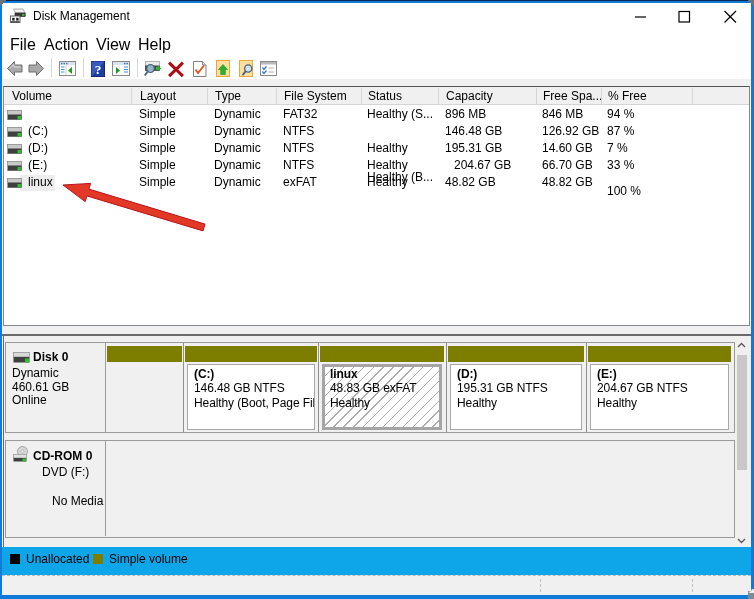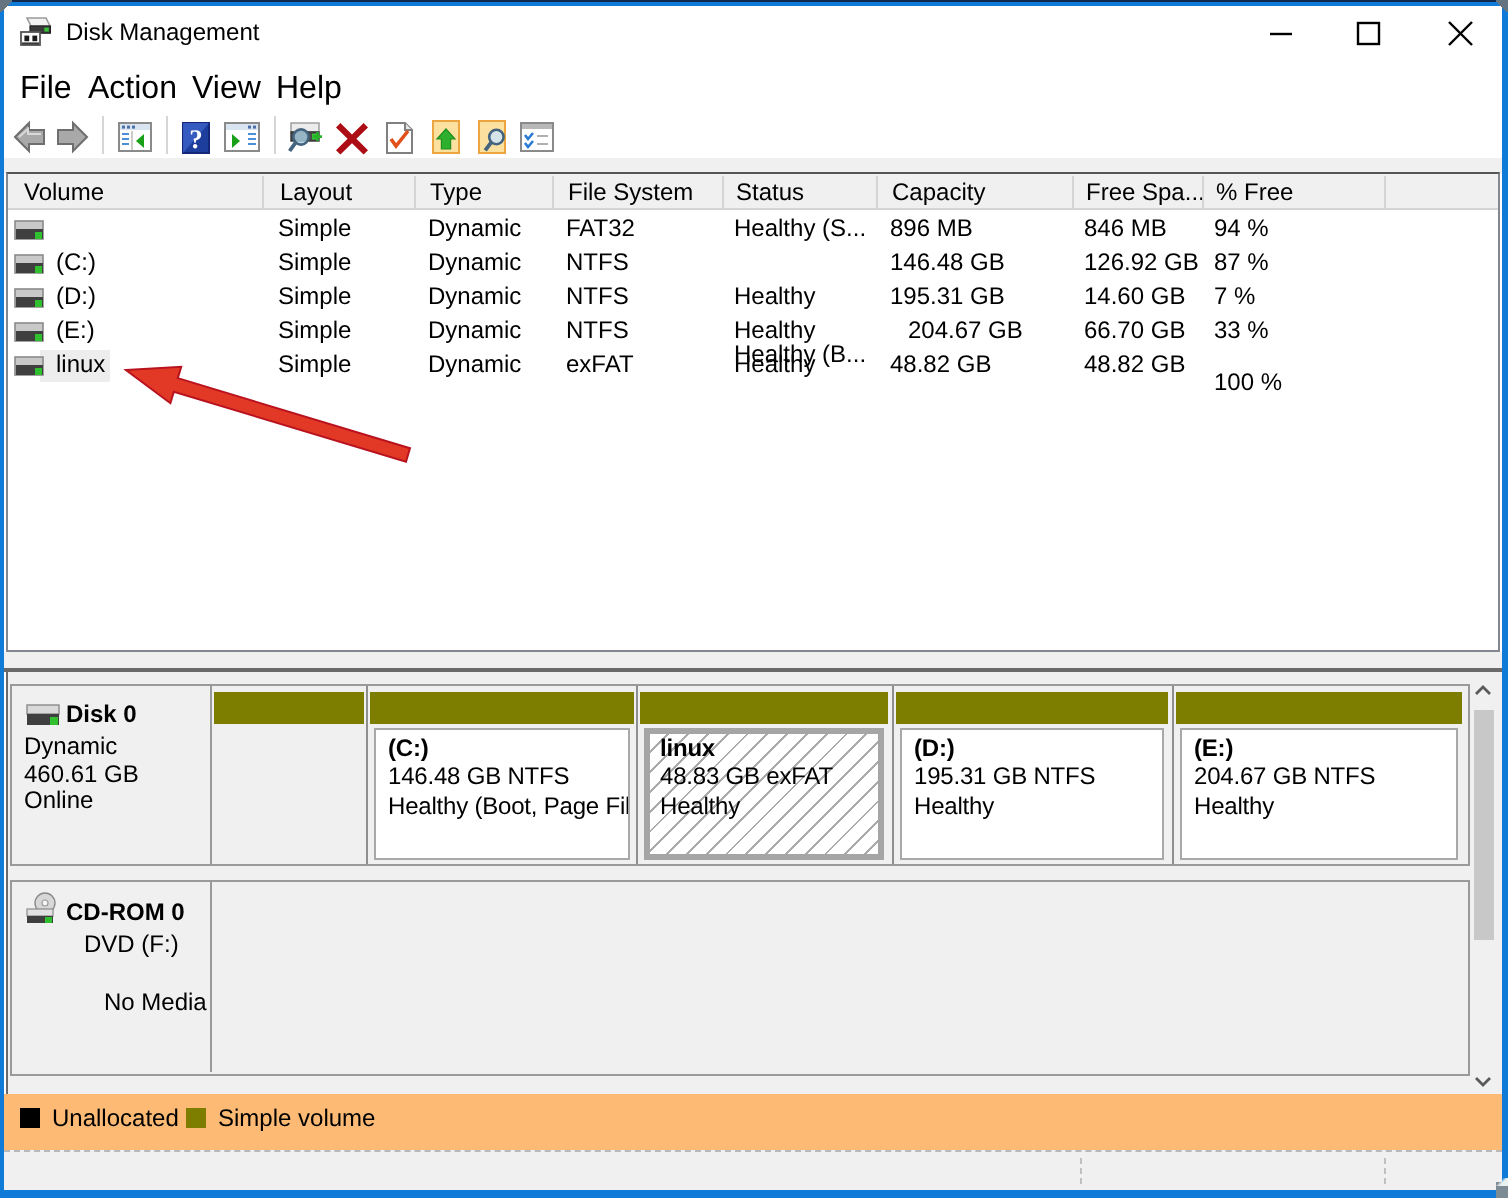--- a/index.html
+++ b/index.html
@@ -31,21 +31,21 @@
 #bottom { left:3px; top:336px; width:748px; height:211px; background:#f0f0f0; border-left:1px solid #6a6a6a; }
 #split { left:0px; top:334px; width:751px; height:2px; background:#6a6a6a; }
 #splitg { left:2px; top:326px; width:749px; height:8px; background:#f0f0f0; }
 
 .grow { position:absolute; border:1px solid #9a9a9a; }
 .gleft { position:absolute; background:#f0f0f0; border-right:1px solid #9a9a9a; }
 .part { position:absolute; }
 .ptop { position:absolute; left:0; top:3px; right:0; height:16px; background:#7d7d00; }
 .pbody { position:absolute; left:2px; top:21px; right:2px; bottom:2px; background:#fff; border:1px solid #a8a8a8; padding:2px 0 0 6px; line-height:14.4px; letter-spacing:-0.1px; white-space:nowrap; overflow:hidden; }
 
-#legend { left:2px; top:547px; width:749px; height:28px; background:#fdba74; }
+#legend { left:2px; top:547px; width:749px; height:28px; background:#0ea5e9; }
 #status { left:2px; top:575px; width:749px; height:20px; background:#f0f0f0; border-top:1px dashed #b9b9b9; }
 .ssep { position:absolute; top:3px; bottom:3px; width:1px; border-left:1px dashed #c0c0c0; }
 .bold { font-weight:bold; }
 svg { display:block; }
 </style>
 </head>
 <body>
 
 <div class="abs" id="titleicon" style="left:8px;top:6px;width:19px;height:19px;">
 <svg width="19" height="19" viewBox="0 0 19 19">

